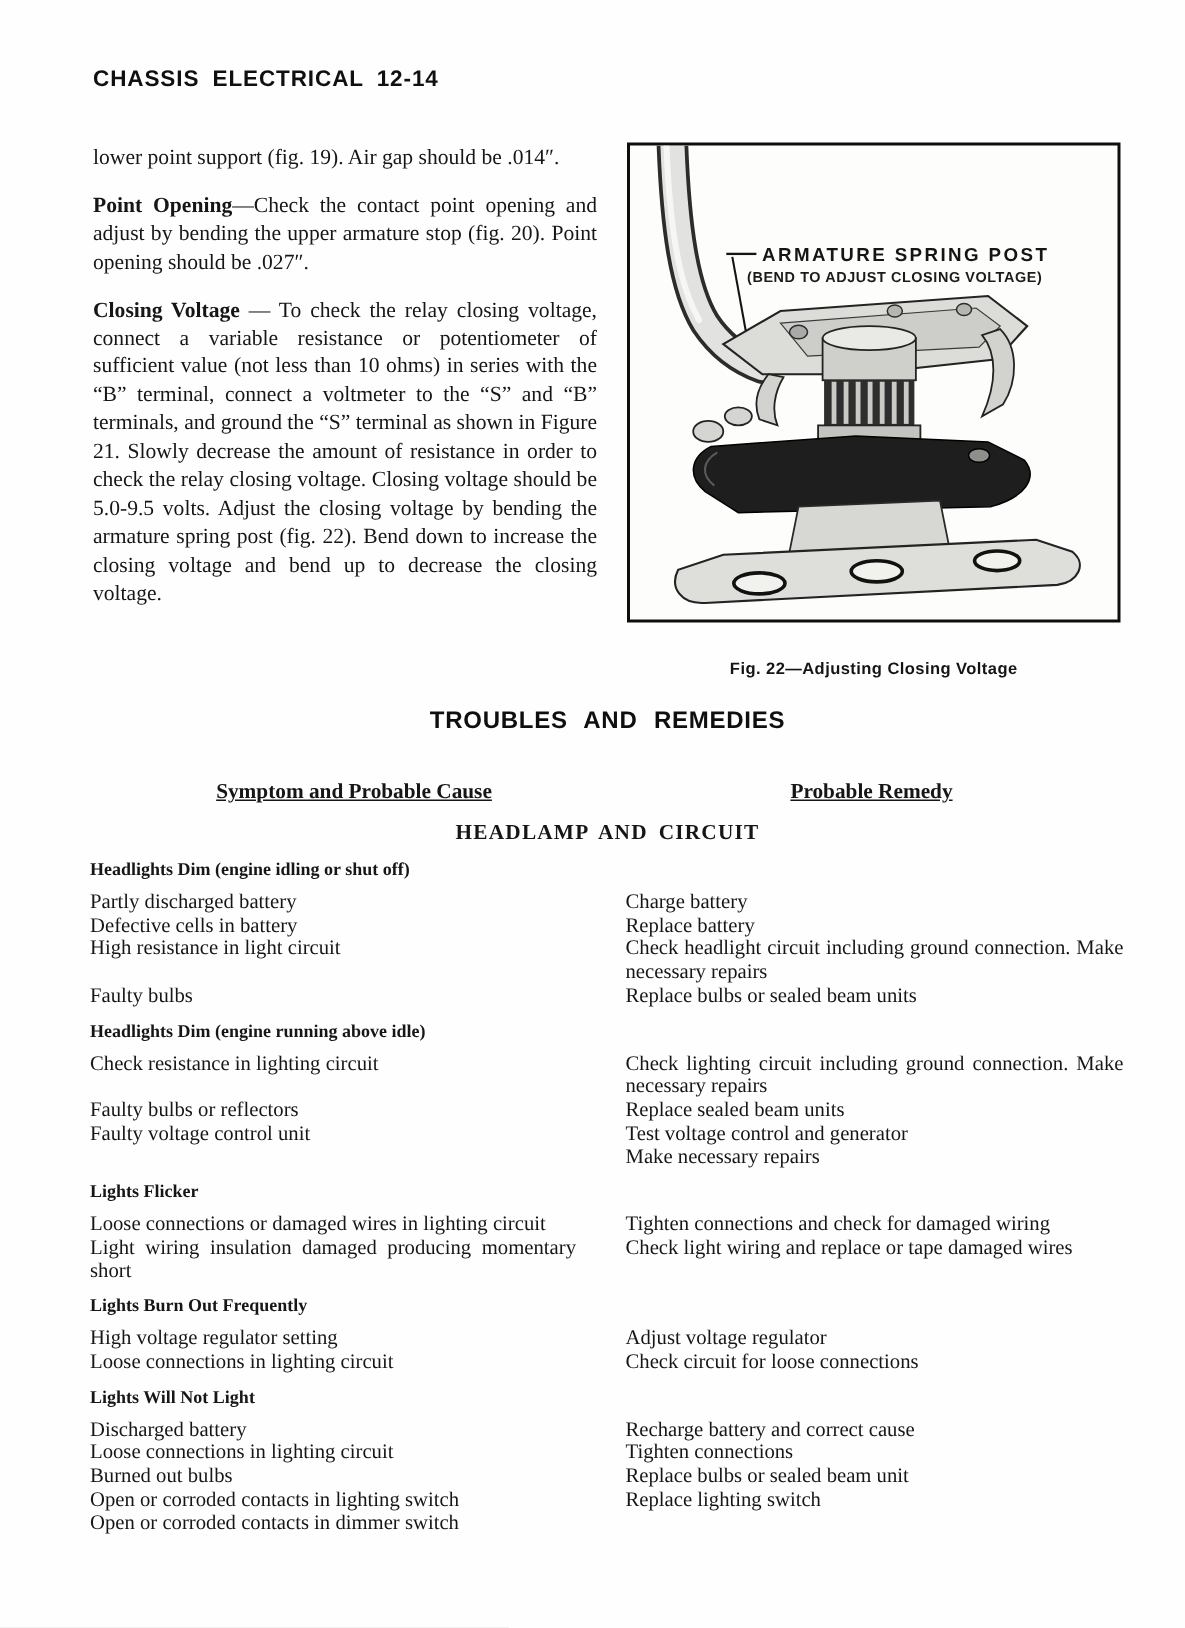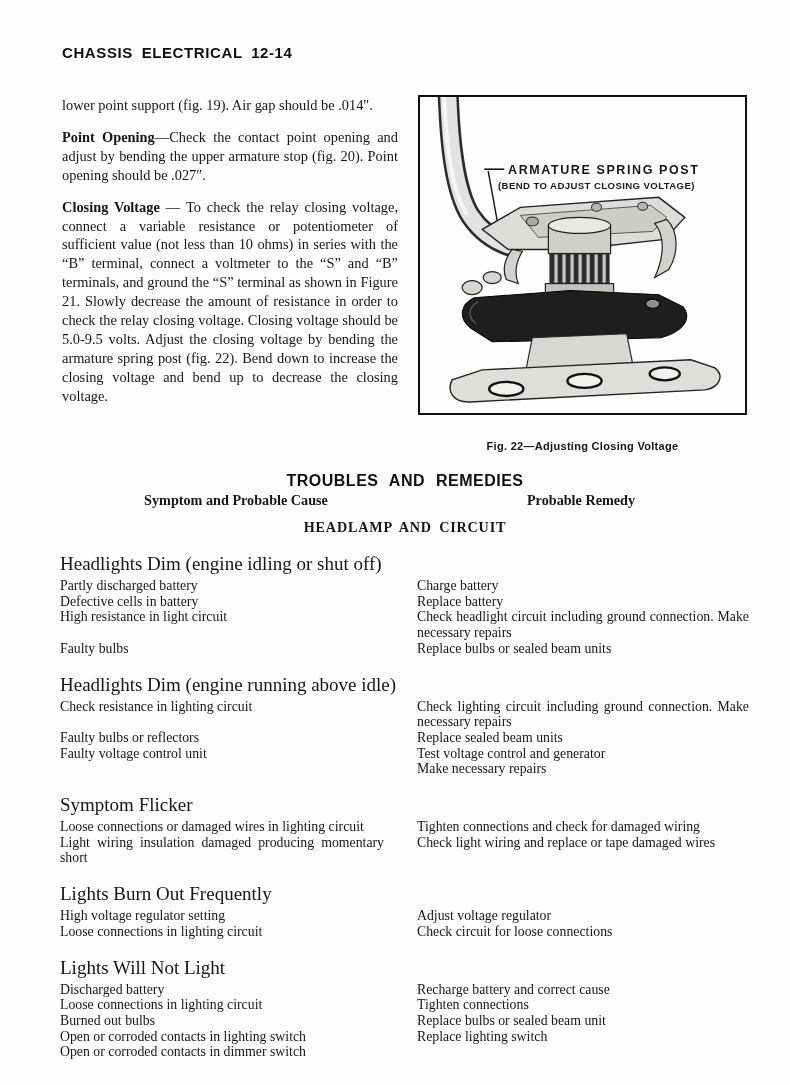--- a/index.html
+++ b/index.html
@@ -45,31 +45,31 @@
     font-family:"Liberation Sans", sans-serif; font-weight:bold;
     font-size:11px; letter-spacing:.3px; color:#141414;
   }
   
   .troubles { position:absolute; left:60px; top:472px; width:690px; }
   .tr-title {
     text-align:center;
     font-family:"Liberation Sans", sans-serif; font-weight:bold;
     font-size:16px; letter-spacing:.5px; word-spacing:6px; color:#0f0f0f;
   }
-  .tr-colheads { display:flex; margin-top:2px; }
+  .tr-colheads { display:flex; margin-top:30px;text-decoration:underline; }
   .tr-colheads .ch-left  { width:352px; text-align:center; font-weight:bold; font-size:14.2px; }
   .tr-colheads .ch-right { width:338px; text-align:center; font-weight:bold; font-size:14.2px; }
   .tr-subtitle {
     margin-top:10px; text-align:center; font-weight:bold;
     font-size:14.2px; letter-spacing:.8px; word-spacing:3px;
   }
   .tr-sections { margin-top:7px; }
   .tr-section-heading {
-    font-weight:normal; font-size:19px; line-height:16px;
-    margin:20px 0 6px 0;
+    font-weight:bold; font-size:12px; line-height:16px;
+    margin:7px 0 6px 0;
   }
   .tr-row { display:flex; align-items:flex-start; }
   .tr-cause {
     width:338px; flex:none; font-size:13.8px; line-height:15.7px;
     text-align:justify; padding-right:14px;
   }
   .tr-remedy {
     width:332px; flex:none; margin-left:19px; font-size:13.8px; line-height:15.7px;
     text-align:justify; white-space:pre-line;
   }
@@ -184,21 +184,21 @@
           <div class="tr-remedy">Replace sealed beam units</div>
         </div>
         <div class="tr-row">
           <div class="tr-cause">Faulty voltage control unit</div>
           <div class="tr-remedy">Test voltage control and generator
 Make necessary repairs</div>
         </div>
       </div>
 
       <div class="tr-section">
-        <div class="tr-section-heading">Symptom Flicker</div>
+        <div class="tr-section-heading">Lights Flicker</div>
         <div class="tr-row">
           <div class="tr-cause">Loose connections or damaged wires in lighting circuit</div>
           <div class="tr-remedy">Tighten connections and check for damaged wiring</div>
         </div>
         <div class="tr-row">
           <div class="tr-cause">Light wiring insulation damaged producing momentary short</div>
           <div class="tr-remedy">Check light wiring and replace or tape damaged wires</div>
         </div>
       </div>
 

